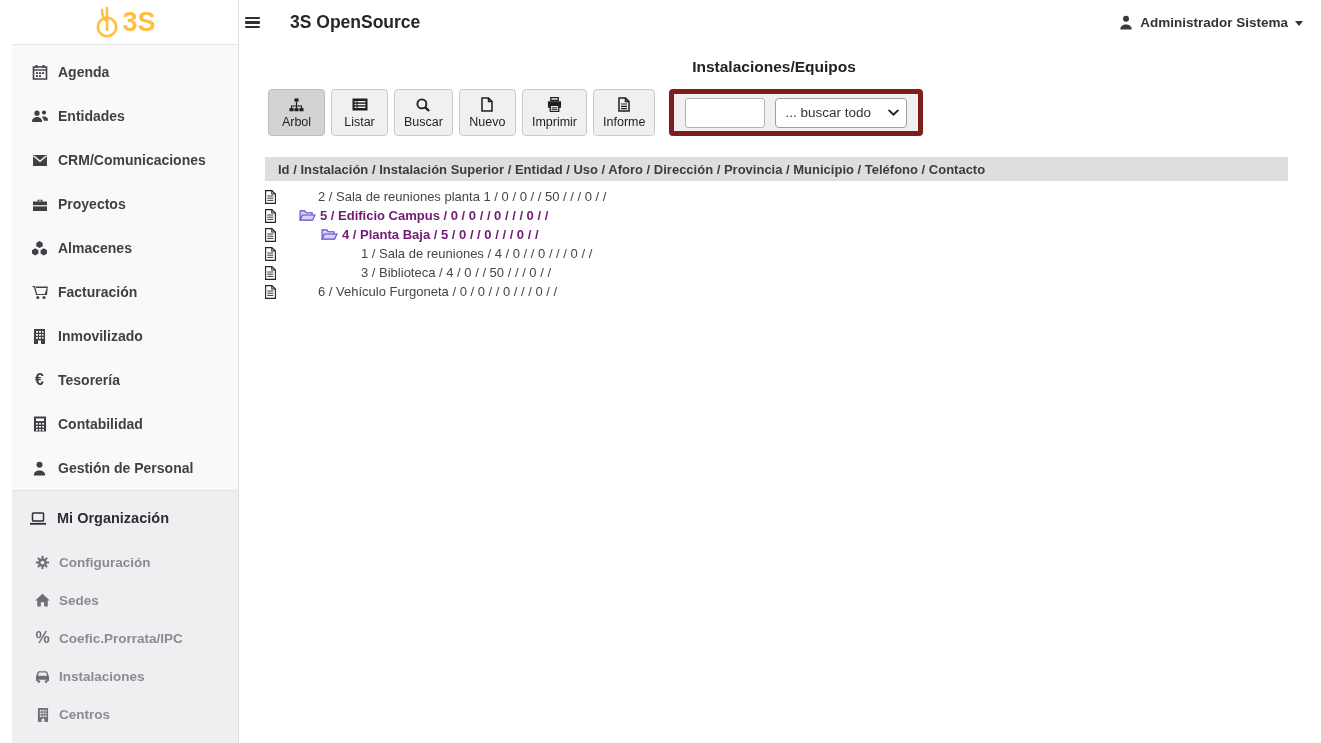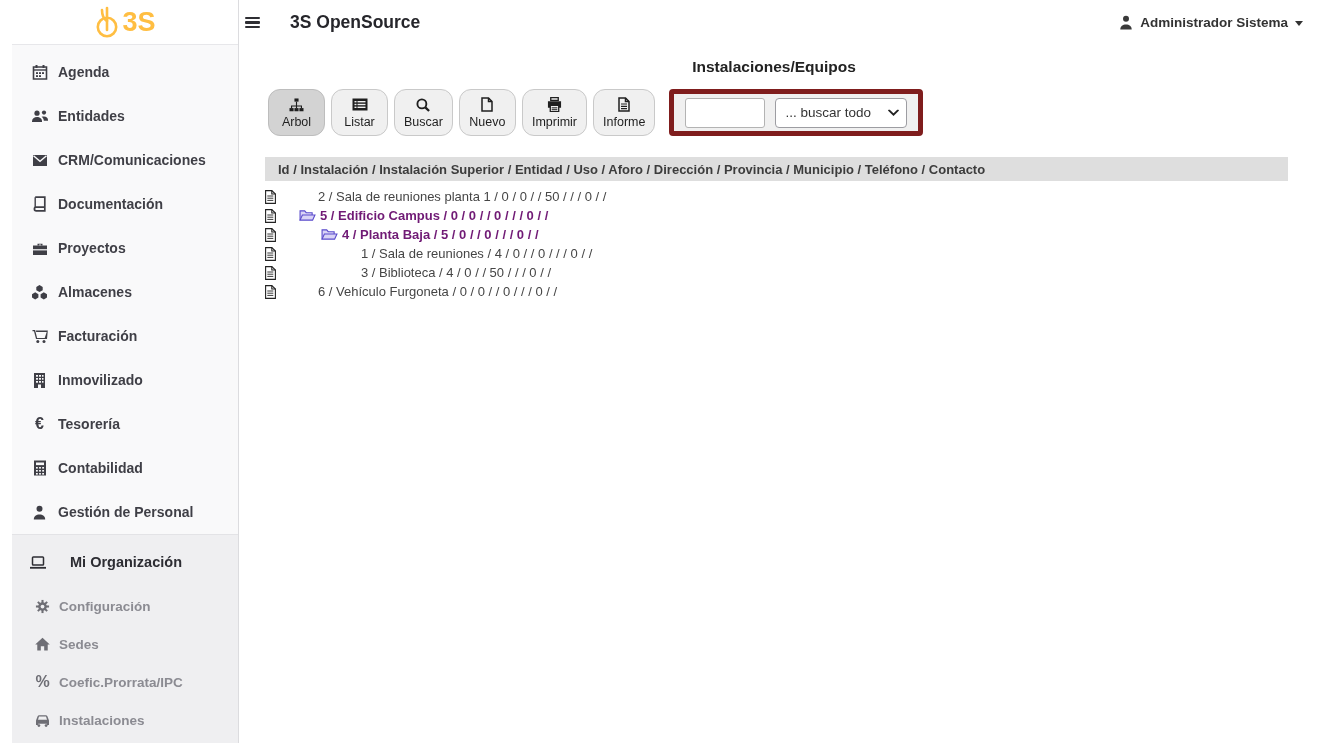--- a/index.html
+++ b/index.html
@@ -11,21 +11,21 @@
     background:#f9f9fa; border-right:1px solid #dcdcdf; display:flex; flex-direction:column; }
   .logo-row { height:45px; background:#fff; border-bottom:1px solid #e7e7ea;
     display:flex; align-items:center; justify-content:center; gap:2px; flex:none; }
   .logo-txt { color:#ffbe42; font-size:27px; font-weight:bold; letter-spacing:0px; }
   .nav { padding-top:5px; flex:none; }
   .nav-item { height:44px; display:flex; align-items:center; gap:9px; padding-left:18px;
     color:#3f3f46; font-size:14px; font-weight:bold; cursor:pointer; }
   .nav-item .ico { width:19px; display:flex; justify-content:center; color:#3f3f46; }
   .txt-ico { font-size:16px; font-weight:bold; line-height:1; }
   .org { flex:1; background:#efeff1; border-top:1px solid #e3e3e6; padding-top:6px; }
-  .org-head { height:42px; display:flex; align-items:center; gap:22px; padding-left:16px;
+  .org-head { height:42px; display:flex; align-items:center; gap:9px; padding-left:16px;
     color:#2d2d33; font-size:14.5px; font-weight:bold; cursor:pointer; }
   .org-head .ico { width:20px; display:flex; justify-content:center; }
   .sub-item { height:30px; display:flex; align-items:center; gap:8px; padding-left:22px;
     color:#8b8b92; font-size:13.5px; font-weight:bold; cursor:pointer;margin-top:8px; }
   .sub-item .ico { width:17px; display:flex; justify-content:center; color:#6e6e75; }
   svg { display:block; }
 
   
   .header { margin-left:227px; height:45px; background:#fff; display:flex; align-items:center; }
   .burger { margin-left:14px; cursor:pointer; padding:4px; }
@@ -35,21 +35,21 @@
     color:#333; font-size:13.5px; font-weight:bold; cursor:pointer; }
   .caret { width:0; height:0; border-left:4.5px solid transparent; border-right:4.5px solid transparent;
     border-top:5px solid #333; margin-top:2px; }
 
   
   .content { margin-left:227px; }
   .page-title { text-align:center; font-size:15.5px; font-weight:bold; color:#222;
     margin-top:13px; margin-bottom:13px; }
   .toolbar { display:flex; align-items:stretch; margin-left:41px; gap:6px; height:47px; }
   .tbtn { min-width:57px; padding:5px 9px 4px; background:#f0f0f0; border:1px solid #c9c9c9;
-    border-radius:12px; display:flex; flex-direction:column; align-items:center; justify-content:center;
+    border-radius:4px; display:flex; flex-direction:column; align-items:center; justify-content:center;
     gap:3px; font-size:12.5px; color:#1f1f1f; cursor:pointer; }
   .tbtn .ico { color:#1f1f1f; height:15px; display:flex; align-items:center; }
   .tbtn.active { background:#d3d3d3; border-color:#bdbdbd; }
   .search-group { margin-left:8px; background:#f0f0f0; border:5px solid #7f1d1d; border-radius:4px;
     display:flex; align-items:center; gap:10px; padding:0 11px; }
   .search-input { width:80px; height:30px; border:1px solid #b3b3b3; border-radius:3px;
     background:#fff; font-size:13px; padding:0 6px; }
   .sel-wrap { position:relative; }
   .sel-wrap select { appearance:none; -webkit-appearance:none; width:132px; height:30px;
     background:#fff; border:1px solid #9d9da2; border-radius:4px; font-size:13.5px; color:#333;
@@ -118,29 +118,20 @@
       <span class="ico">
         <svg width="16" height="13" viewBox="0 0 16 13" fill="currentColor">
             <path d="M1 1h14v11H1z"></path>
             <path d="M1.5 1.8L8 7.4l6.5-5.6" stroke="#f9f9fa" stroke-width="1.4" fill="none"></path>
           </svg>
       </span>
       <span>CRM/Comunicaciones</span>
     </div>
     <div class="nav-item">
       <span class="ico">
-        <svg width="15" height="16" viewBox="0 0 15 16" fill="none" stroke="currentColor" stroke-width="1.7">
-            <path d="M3.2 1.2h9.6v13.6H4.2a1.8 1.8 0 0 1 0-3.6h8.6"></path>
-            <path d="M3.2 1.2v10" stroke-width="1.4"></path>
-          </svg>
-      </span>
-      <span>Documentación</span>
-    </div>
-    <div class="nav-item">
-      <span class="ico">
         <svg width="16" height="15" viewBox="0 0 16 15" fill="currentColor">
             <path d="M5.5 4.5V2.8h5v1.7h-1.6V3.6H7.1v.9z"></path>
             <path d="M1 4.5h14V14H1z"></path>
             <rect x="1" y="8.2" width="14" height="1.2" fill="#f9f9fa"></rect>
           </svg>
       </span>
       <span>Proyectos</span>
     </div>
     <div class="nav-item">
       <span class="ico">

